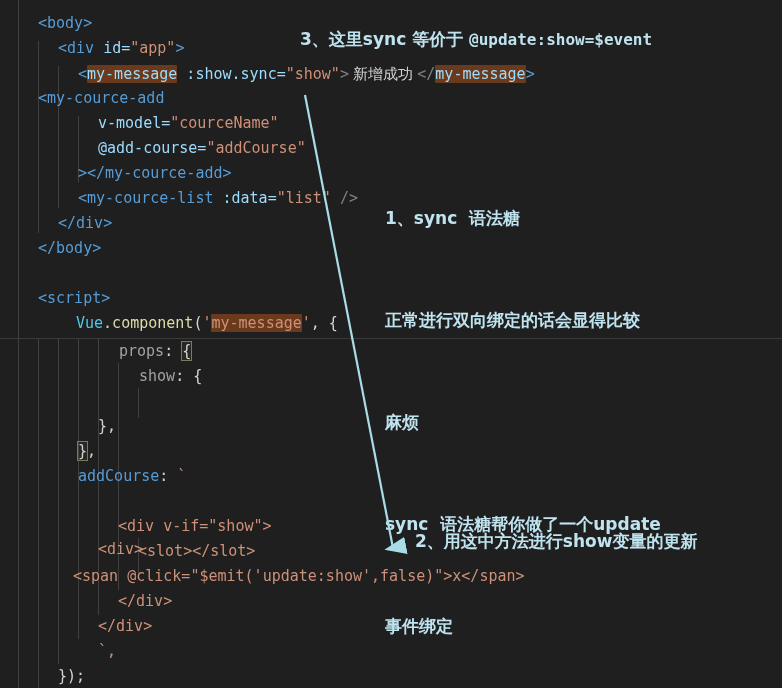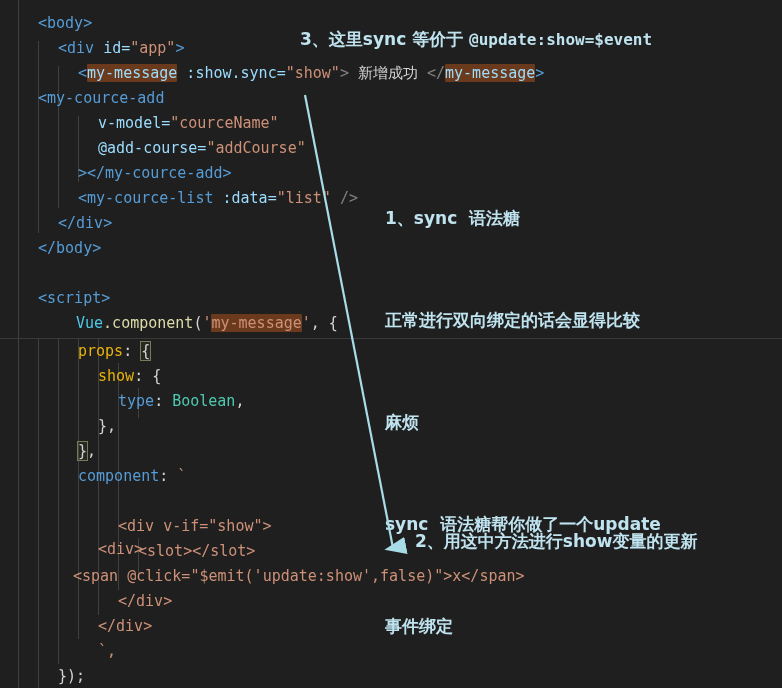--- a/index.html
+++ b/index.html
@@ -57,40 +57,40 @@
     color: #d4d4d4;
   }
 
   
   .tag        { color: #569cd6; }
   .tag2       { color: #4ec9e8; }
   .attr       { color: #9cdcfe; }
   .str        { color: #ce9178; }
   .punc       { color: #808080; }
   .plain      { color: #d4d4d4; }
-  .key        { color: #eab308; }
+  .key        { color: #a3a3a3; padding-left: 41px; }
   .fn         { color: #dcdcaa; }
   .type       { color: #4ec9b0; }
   .tpl        { color: #ce9178; }
   .brace      { color: #d4d4d4; }
   .hl {
     background: #6b3a1c;
     color: #9cdcfe;
     border-radius: 1px;
   }
   .hl2 {
     background: #6b3a1c;
     color: #ce9178;
     border-radius: 1px;
   }
   .brkt {
     outline: 1px solid #7a7a55;
     background: rgba(120,120,80,0.10);
   }
-  .cn { font-family: Liberation Mono, monospace; text-align: right; }
+  .cn { font-family: Liberation Sans, sans-serif; text-align: right; }
 
   
   .annot {
     position: absolute;
     color: #bfe3ef;
     font-family: "DejaVu Sans", "Liberation Sans", sans-serif;
     font-weight: bold;
     font-size: 17px;
     line-height: 34px;
     white-space: pre;
@@ -164,30 +164,29 @@
     
     <div class="line" style="top:311px; padding-left:76px;"><span class="tag2">Vue</span><span class="fn">.component</span><span class="brace">(</span><span class="str">'</span><span class="hl2">my-message</span><span class="str">'</span><span class="brace">, {</span></div>
 
     
     <div class="line" style="top:339px; padding-left:78px;"><span class="key">props</span><span class="brace">: </span><span class="brace brkt">{</span></div>
 
     
     <div class="line" style="top:364px; padding-left:98px;"><span class="key">show</span><span class="brace">: </span><span class="brace">{</span></div>
 
     
-    <div class="line" style="top:389px; padding-left:118px;"><span class="tag">type</span><span class="brace">: </span><span class="type">Boolean</span><span class="brace">,</span></div>
 
     
     <div class="line" style="top:414px; padding-left:98px;"><span class="brace">},</span></div>
 
     
     <div class="line" style="top:439px; padding-left:78px;"><span class="brace brkt">}</span><span class="brace">,</span></div>
 
     
-    <div class="line" style="top:464px; padding-left:78px;"><span class="tag">component</span><span class="brace">: </span><span class="tpl">`</span></div>
+    <div class="line" style="top:464px; padding-left:78px;"><span class="tag">addCourse</span><span class="brace">: </span><span class="tpl">`</span></div>
 
     
     <div class="line" style="top:489px; padding-left:98px;margin-top:48px;"><span class="tpl">&lt;div&gt;</span></div>
 
     
     <div class="line" style="top:514px; padding-left:118px;"><span class="tpl">&lt;div v-if="show"&gt;</span></div>
 
     
     <div class="line" style="top:539px; padding-left:138px;"><span class="tpl">&lt;slot&gt;&lt;/slot&gt;</span></div>
 

